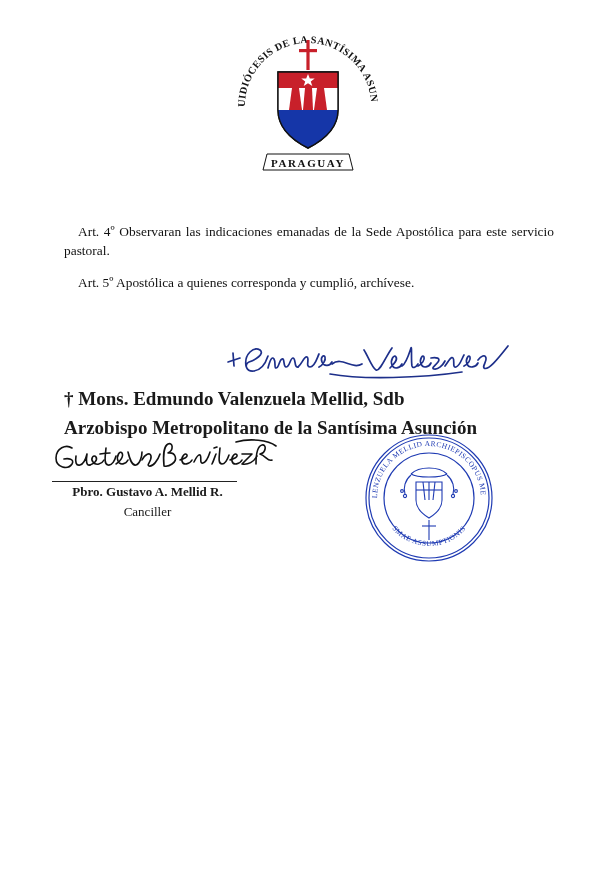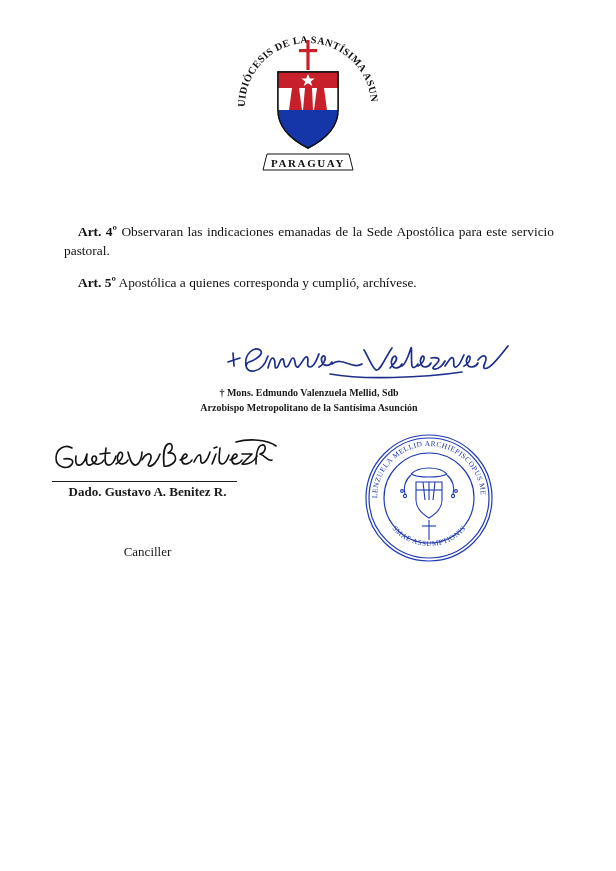--- a/index.html
+++ b/index.html
@@ -49,39 +49,39 @@
     font-size: 13.4px;
     line-height: 1.42;
     text-align: justify;
     color: #111;
   }
   .para {
     margin: 0 0 13px 0;
     text-indent: 14px;
   }
   .para.no-indent { text-indent: 0; }
-  .art-label { font-weight: bold; }
+  .art-label { font-weight: normal; }
 
   
   .sig-bishop {
     position: absolute;
     left: 222px;
     top: 340px;
     width: 290px;
     height: 42px;
   }
   .sig-bishop svg { display: block; }
 
   .bishop-lines {
     position: absolute;
     left: 64px;
     top: 385px;
     width: 490px;
-    text-align: center;
-    font-size: 10px;
+    text-align: left;
+    font-size: 19px;
     line-height: 1.5;
   }
   .bishop-name {
     font-weight: bold;
   }
   .bishop-title {
     font-weight: bold;
   }
 
   
@@ -104,21 +104,21 @@
   .chancellor-lines {
     position: absolute;
     left: 40px;
     top: 482px;
     width: 215px;
     text-align: center;
     font-size: 13px;
     line-height: 1.5;
   }
   .chancellor-name { font-weight: bold; }
-  .chancellor-role { font-weight: normal; margin-top: 40px; }
+  .chancellor-role { font-weight: normal; }
 
   
   .seal {
     position: absolute;
     left: 363px;
     top: 432px;
     width: 132px;
     height: 132px;
   }
   .seal svg { display: block; }
@@ -247,21 +247,21 @@
 
         <path d="M 206,28 C 206,18 208,10 212,9 C 217,8 216,17 210,18 C 216,20 218,26 222,24"></path>
         <path d="M 186,6 C 200,2 218,4 226,10"></path>
       </g>
     </svg>
   </div>
 
   <div class="chancellor-rule"></div>
 
   <div class="chancellor-lines">
-    <div class="chancellor-name">Dado. Gustavo A. Benitez R.</div>
+    <div class="chancellor-name">Pbro. Gustavo A. Mellid R.</div>
     <div class="chancellor-role">Canciller</div>
   </div>
 
   <div class="seal">
     <svg width="132" height="132" viewBox="0 0 132 132" xmlns="http://www.w3.org/2000/svg">
       <defs>
         <path id="sealArcTop" d="M 14,66 A 52,52 0 0 1 118,66"></path>
         <path id="sealArcBottom" d="M 18,66 A 48,48 0 0 0 114,66"></path>
       </defs>
       <g stroke="#1f3bb3" fill="none" stroke-width="1.2">

